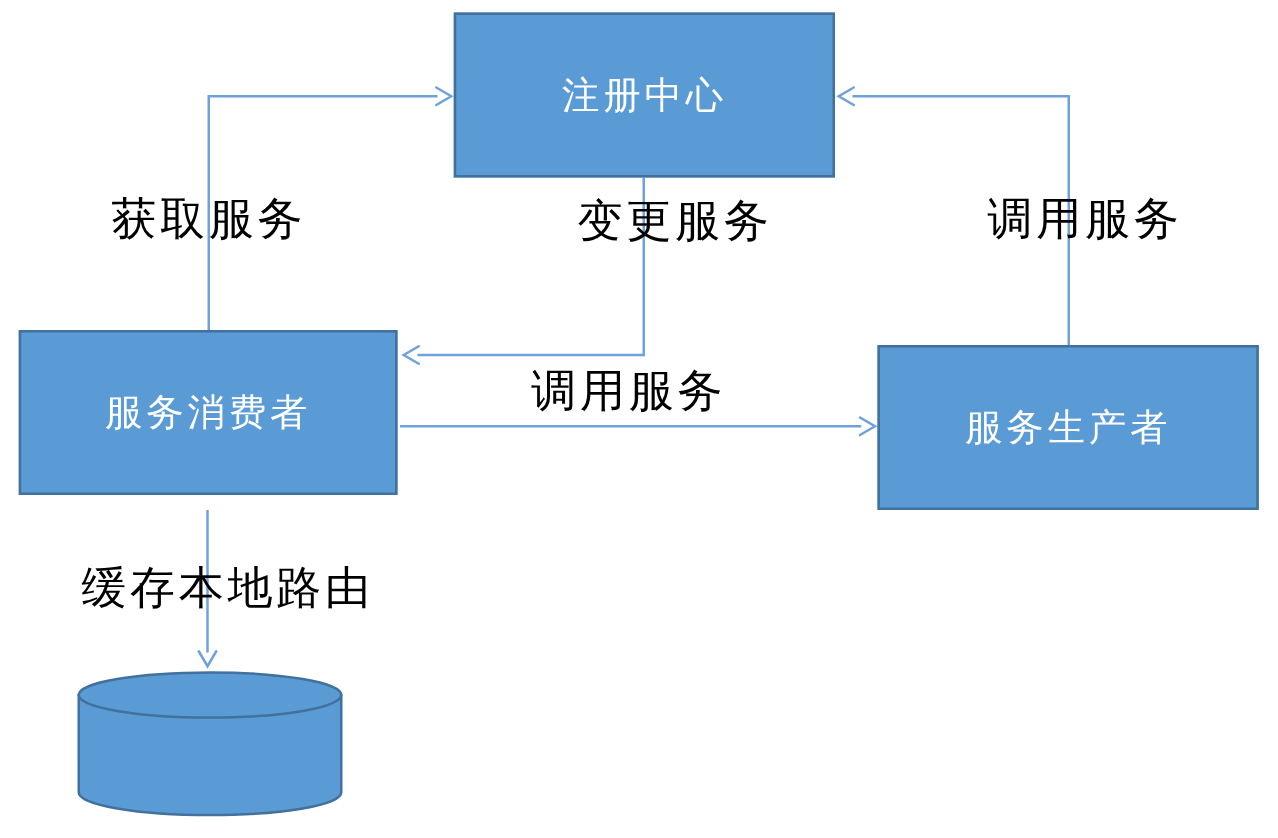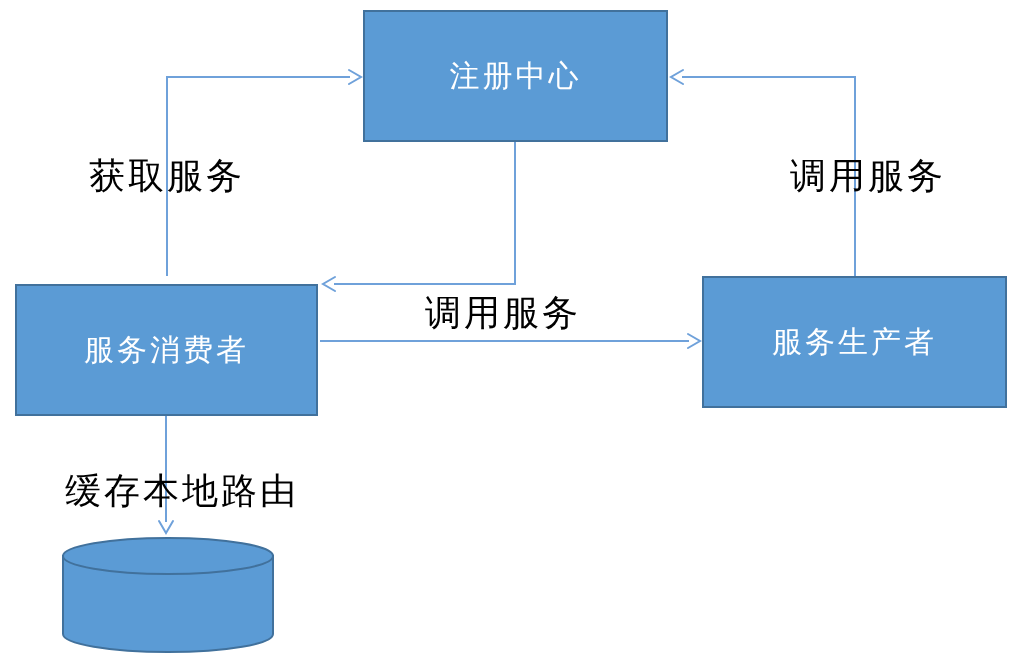--- a/index.html
+++ b/index.html
@@ -44,35 +44,35 @@
     border: 2px solid var(--node-border, #41719c);
     box-sizing: border-box;
     display: flex;
     align-items: center;
     justify-content: center;
     color: var(--node-text, #ffffff);
     font-size: 30px;
     letter-spacing: 3px;
   }
   .node-registry { left: 363px; top: 10px;  width: 305px; height: 132px; }
-  .node-consumer { left: 15px;  top: 284px; width: 303px; height: 132px; }
+  .node-consumer { left: 15px;  top: 264px; width: 303px; height: 132px; }
   .node-producer { left: 702px; top: 276px; width: 305px; height: 132px; }
   .edge-label {
     position: absolute;
     transform: translate(-50%, -50%);
     color: var(--edge-text, #000000);
     font-size: 36px;
     letter-spacing: 3px;
     white-space: nowrap;
   }
   .lbl-get     { left: 167px; top: 176px; }
   .lbl-change  { left: 540px; top: 177px; }
   .lbl-provide { left: 868px; top: 176px; }
   .lbl-invoke  { left: 503px; top: 313px; text-align: center; }
-  .lbl-cache   { left: 182px; top: 471px; margin-top: 20px; }
+  .lbl-cache   { left: 182px; top: 471px; }
 </style>
 </head>
 <body>
 
 <div class="canvas">
 
   <svg class="layer" viewBox="0 0 1022 670" xmlns="http://www.w3.org/2000/svg">
 
     <g>
       <polyline class="edge-line" points="167,276 167,77 350,77"></polyline>
@@ -112,20 +112,21 @@
   <div class="node node-consumer">
     <span>服务消费者</span>
   </div>
 
   <div class="node node-producer">
     <span>服务生产者</span>
   </div>
 
   <div class="edge-label lbl-get">获取服务</div>
 
+  <div class="edge-label lbl-change">变更服务</div>
 
   <div class="edge-label lbl-provide">调用服务</div>
 
   <div class="edge-label lbl-invoke">调用服务</div>
 
   <div class="edge-label lbl-cache">缓存本地路由</div>
 
 </div>
 
 </body></html>

